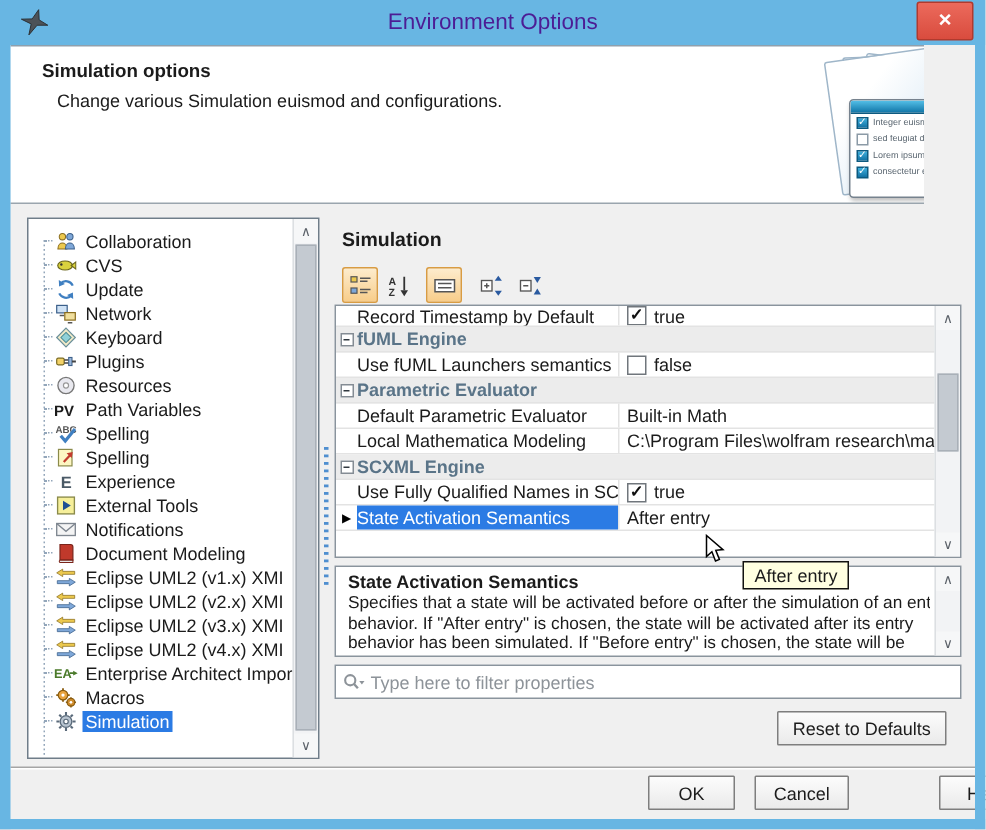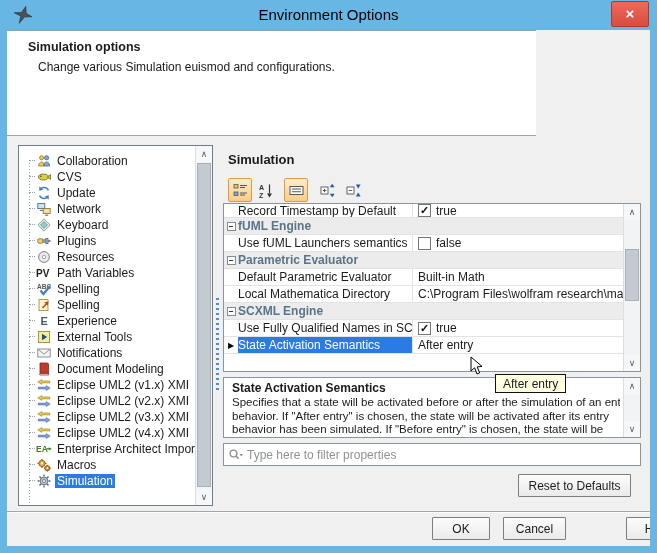--- a/index.html
+++ b/index.html
@@ -9,30 +9,30 @@
     background:#f0f0f0; overflow:hidden;
     font-family:"Liberation Sans", sans-serif; font-size:12px; color:#1b1b1b;
   }
 
   
   .edge { position:absolute; background:#68b6e3; z-index:5; }
   .edge.l { left:0; top:0; width:7px; height:553px; }
   .edge.r { right:0; top:0; width:7px; height:553px; }
   .edge.b { left:0; bottom:0; width:657px; height:7px; }
   .titlebar { position:absolute; left:0; top:0; width:657px; height:30px; background:#68b6e3; }
-  .title { position:absolute; left:0; top:6px; width:657px; text-align:center; font-size:15px; color:#000000; }
+  .title { position:absolute; left:0; top:6px; width:657px; text-align:center; font-size:15px; color:#4c1d95; }
   .appicon { position:absolute; left:14px; top:6px; width:18px; height:18px; }
   .closebtn {
     position:absolute; top:1px; right:8px; width:38px; height:26px;
     background:linear-gradient(#ec6a5c,#d94c3e); border:1px solid #b03a2e; border-radius:2px;
     color:#fff; font-size:15px; font-weight:bold; text-align:center; line-height:24px; cursor:pointer;
   }
 
   
-  .header { position:absolute; left:7px; top:30px; width:529px; height:106px; background:#ffffff;
+  .header { position:absolute; left:7px; top:30px; width:609px; height:106px; background:#ffffff;
             border-top:1px solid #8fa0ad; border-bottom:1px solid #9aa5ae; overflow:hidden; }
   .hdr-title { position:absolute; left:21px; top:9px; font-weight:bold; font-size:12.5px; }
   .hdr-desc  { position:absolute; left:31px; top:29px; font-size:12px; }
   .pg { position:absolute; background:linear-gradient(135deg,#ffffff 30%,#cfe3f2); border:1px solid #9fb6c9; border-radius:2px; }
   .cl-card { position:absolute; left:559px; top:35px; width:82px; height:66px; background:#fff;
              border:1px solid #76828e; border-radius:3px; box-shadow:1px 2px 3px rgba(0,0,0,.25); overflow:hidden; }
   .cl-head { height:9px; background:linear-gradient(#55c0e8,#1176a8); border-bottom:1px solid #0c5a80; }
   .cl-row { display:flex; align-items:center; gap:3px; padding:1.5px 4px; }
   .cl-box { width:8px; height:8px; border:1px solid #8b9aa6; background:#fff; flex:0 0 auto;
             font-size:7px; line-height:6px; color:#fff; text-align:center; }
@@ -457,21 +457,21 @@
         </div>
         <div class="prow">
           <span class="rail"></span>
           <span class="pname">Default Parametric Evaluator</span>
           <span class="pval">
             <span>Built-in Math</span>
           </span>
         </div>
         <div class="prow">
           <span class="rail"></span>
-          <span class="pname">Local Mathematica Directory</span>
+          <span class="pname">Local Mathematica Modeling</span>
           <span class="pval">
             <span>C:\Program Files\wolfram research\math</span>
           </span>
         </div>
         <div class="prow group">
           <span class="rail">
             <span class="expander"></span>
           </span>
           <span class="pname">SCXML Engine</span>
         </div>

